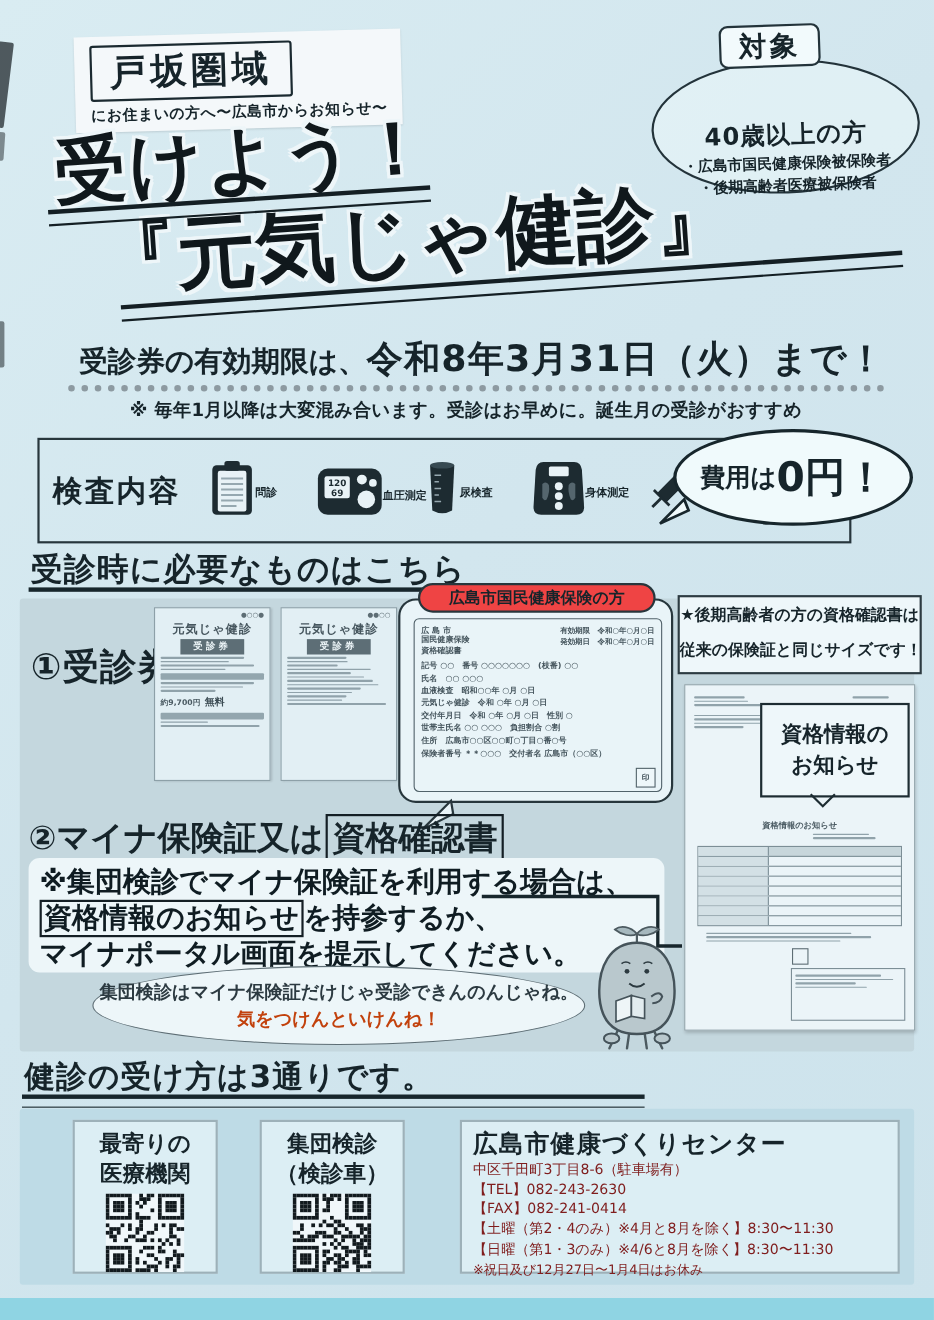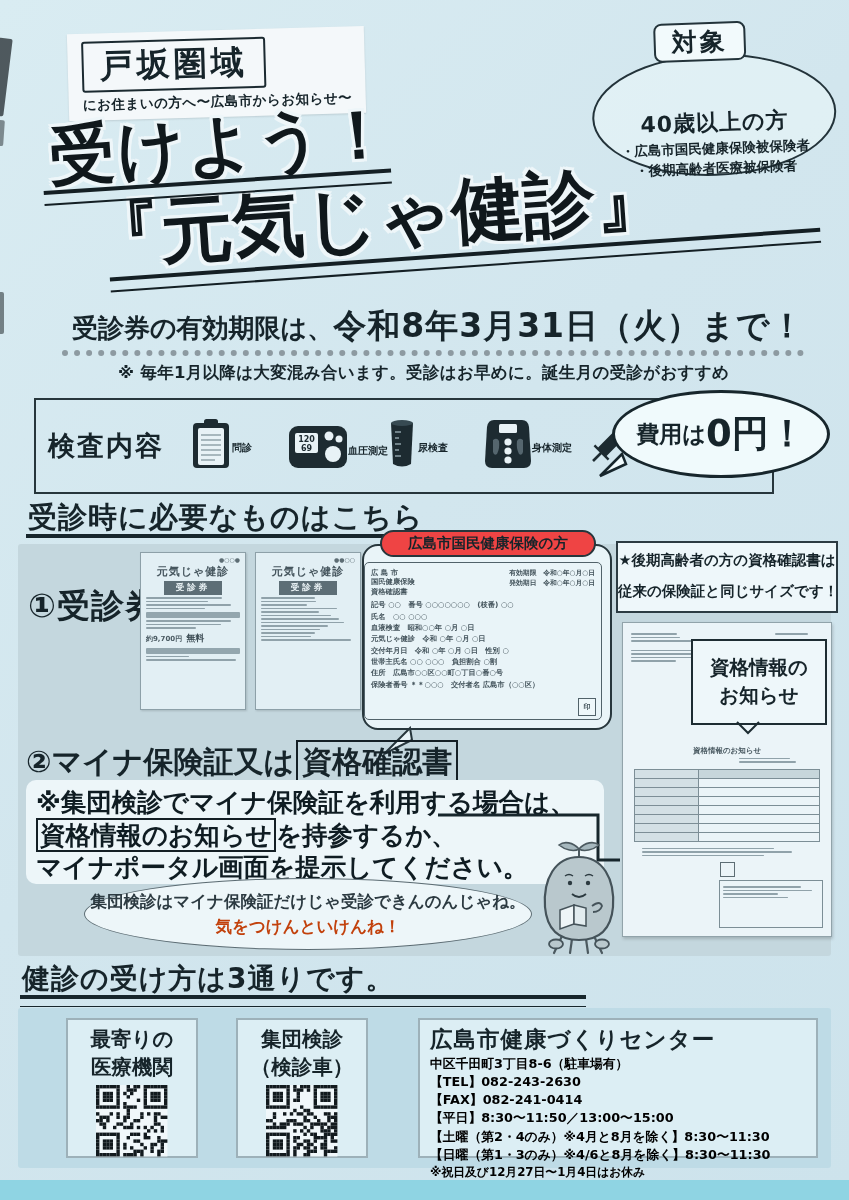--- a/index.html
+++ b/index.html
@@ -67,21 +67,21 @@
   .v-top{font-size:6px;color:#5d6d74;text-align:right;line-height:1;}
   .v-title{font-size:11px;font-weight:bold;color:#46565e;text-align:center;letter-spacing:1px;margin-top:1px;}
   .v-badge{width:62%;margin:2px auto;background:#5d6e76;color:#eef6f9;font-size:8.5px;font-weight:bold;text-align:center;letter-spacing:3px;padding:1px 0;}
   .v-price-row{display:flex;gap:4px;align-items:baseline;margin-top:3px;}
   .v-price{font-size:7px;color:#4a5a62;font-weight:bold;}
   .v-free{font-size:9px;color:#3c4c54;font-weight:bold;}
   .v-band{height:6px;background:#93a6ae;margin:3px 0 2px 0;border-radius:1px;}
 
   .nhi-bubble{position:absolute;left:344px;top:-14px;width:252px;height:208px;}
   .nhi-label{position:absolute;left:18px;top:0;width:212px;background:#ef4444;border:2px solid #27363c;border-radius:14px;padding:2px 0;text-align:center;font-size:14.5px;font-weight:bold;z-index:2;white-space:nowrap;}
-  .nhi-body{position:absolute;left:0;top:14px;width:250px;height:186px;background:#e9f4f8;border:2px solid #27363c;border-radius:16px;padding:16px 8px 8px 0;box-sizing:border-box;}
+  .nhi-body{position:absolute;left:0;top:14px;width:250px;height:186px;background:#e9f4f8;border:2px solid #27363c;border-radius:16px;padding:16px 8px 8px 12px;box-sizing:border-box;}
   .nhi-tail{position:absolute;left:18px;top:196px;}
   .card{border:1.5px solid #51626a;border-radius:5px;background:#e9f4f8;height:100%;box-sizing:border-box;padding:5px 6px;font-size:7.3px;color:#44545c;font-weight:bold;line-height:1.55;}
   .card-head{display:flex;justify-content:space-between;}
   .card-head .lft{line-height:1.3;}
   .card-head .rgt{line-height:1.5;font-size:6.8px;}
   .card-rows{margin-top:3px;}
   .card-stamp{position:absolute;right:14px;bottom:12px;width:16px;height:16px;border:1px solid #51626a;font-size:7px;display:flex;align-items:center;justify-content:center;background:#eef7fa;}
 
   .kouki-box{position:absolute;left:598px;top:-3px;width:222px;height:72px;background:#eef7fa;border:2px solid #2c3b42;text-align:center;font-size:14.5px;font-weight:bold;line-height:2.15;box-sizing:border-box;padding-top:2px;white-space:nowrap;}
 
@@ -115,21 +115,21 @@
   
   .sec2-head{position:absolute;left:22px;top:960px;font-size:28px;font-weight:bold;letter-spacing:1px;}
   .sec2-rule{position:absolute;left:20px;top:995px;width:566px;height:7px;border-top:4px solid #17262c;border-bottom:1.5px solid #17262c;}
   .bottom-panel{position:absolute;left:18px;top:1008px;width:813px;height:160px;background:#bedbe6;border-radius:3px;}
   .method-box{position:absolute;top:10px;width:132px;height:140px;background:#dceef4;border:2px solid #9db1b9;display:flex;flex-direction:column;align-items:center;padding-top:6px;box-sizing:border-box;}
   .m1{left:48px;} .m2{left:218px;}
   .method-box .ml{font-size:20.5px;font-weight:bold;line-height:1.35;white-space:nowrap;}
   .method-box .qr{margin-top:4px;}
   .center-box{position:absolute;left:400px;top:10px;width:400px;height:140px;background:#dceef4;border:2px solid #9db1b9;padding:4px 10px;box-sizing:border-box;}
   .center-name{font-size:22.5px;font-weight:bold;letter-spacing:1px;}
-  .center-line{font-size:12.8px;font-weight:bold;line-height:1.42;white-space:nowrap;color:#000000;}
+  .center-line{font-size:12.8px;font-weight:normal;line-height:1.42;white-space:nowrap;color:#7f1d1d;}
   .center-line.sm{font-size:11.8px;}
 
   .fl{height:3px;background:#90a2aa;margin:3.5px 0;border-radius:1px;}
   .fake-lines.micro .fl{height:1.5px;margin:2px 0;}
 </style>
 </head>
 <body>
 
 <div class="page">
   <div class="artifact a1"></div>
@@ -895,21 +895,20 @@
             <rect x="37.4" y="68" width="3.4" height="3.4" fill="#121a1e"></rect>
             <rect x="40.8" y="68" width="3.4" height="3.4" fill="#121a1e"></rect>
             <rect x="57.8" y="68" width="3.4" height="3.4" fill="#121a1e"></rect>
           </svg></div>
     </div>
     <div class="center-box">
       <div class="center-name">広島市健康づくりセンター</div>
       <div class="center-line">中区千田町3丁目8-6（駐車場有）</div>
       <div class="center-line">【TEL】082-243-2630</div>
       <div class="center-line">【FAX】082-241-0414</div>
-      <div class="center-line">【平日】8:30〜11:50／13:00〜15:00</div>
       <div class="center-line">【土曜（第2・4のみ）※4月と8月を除く】8:30〜11:30</div>
       <div class="center-line">【日曜（第1・3のみ）※4/6と8月を除く】8:30〜11:30</div>
       <div class="center-line sm">※祝日及び12月27日〜1月4日はお休み</div>
     </div>
   </div>
 
   <div class="bottom-strip"></div>
 </div>
 
 </body></html>

